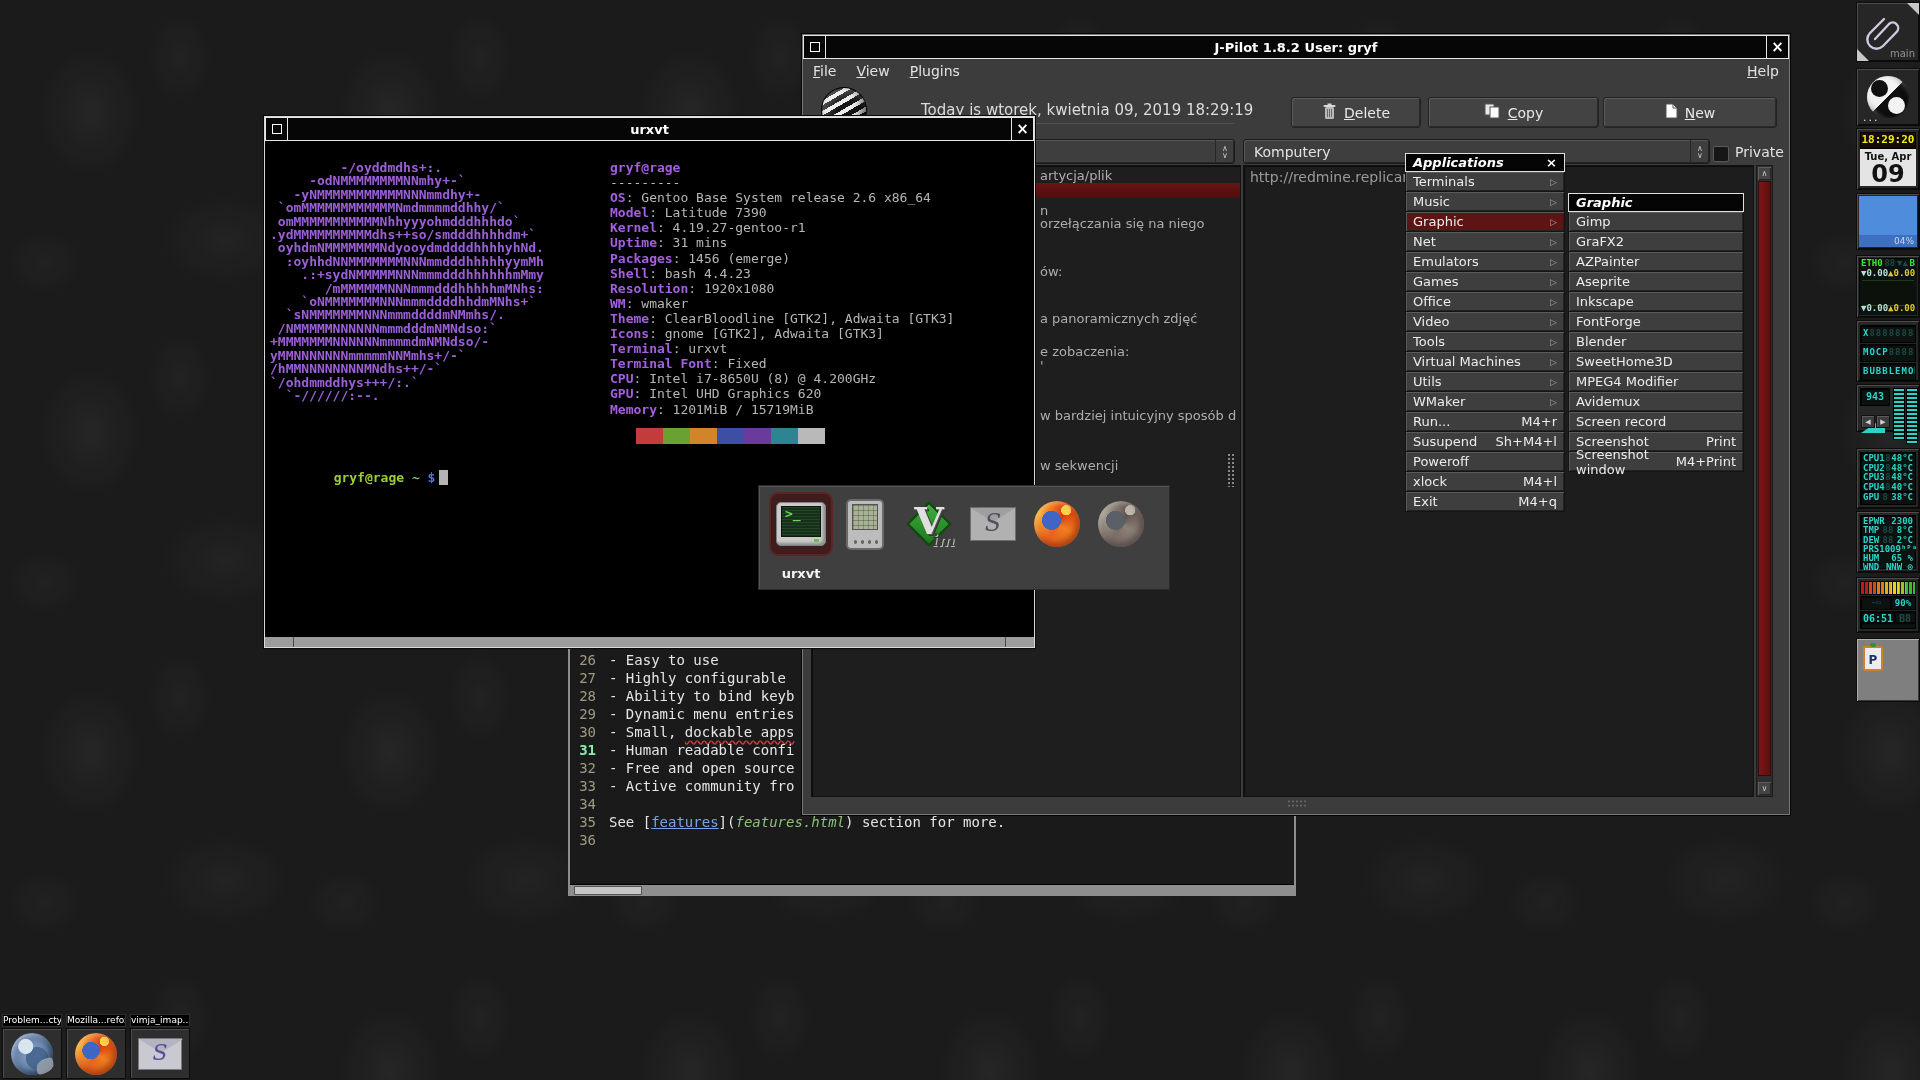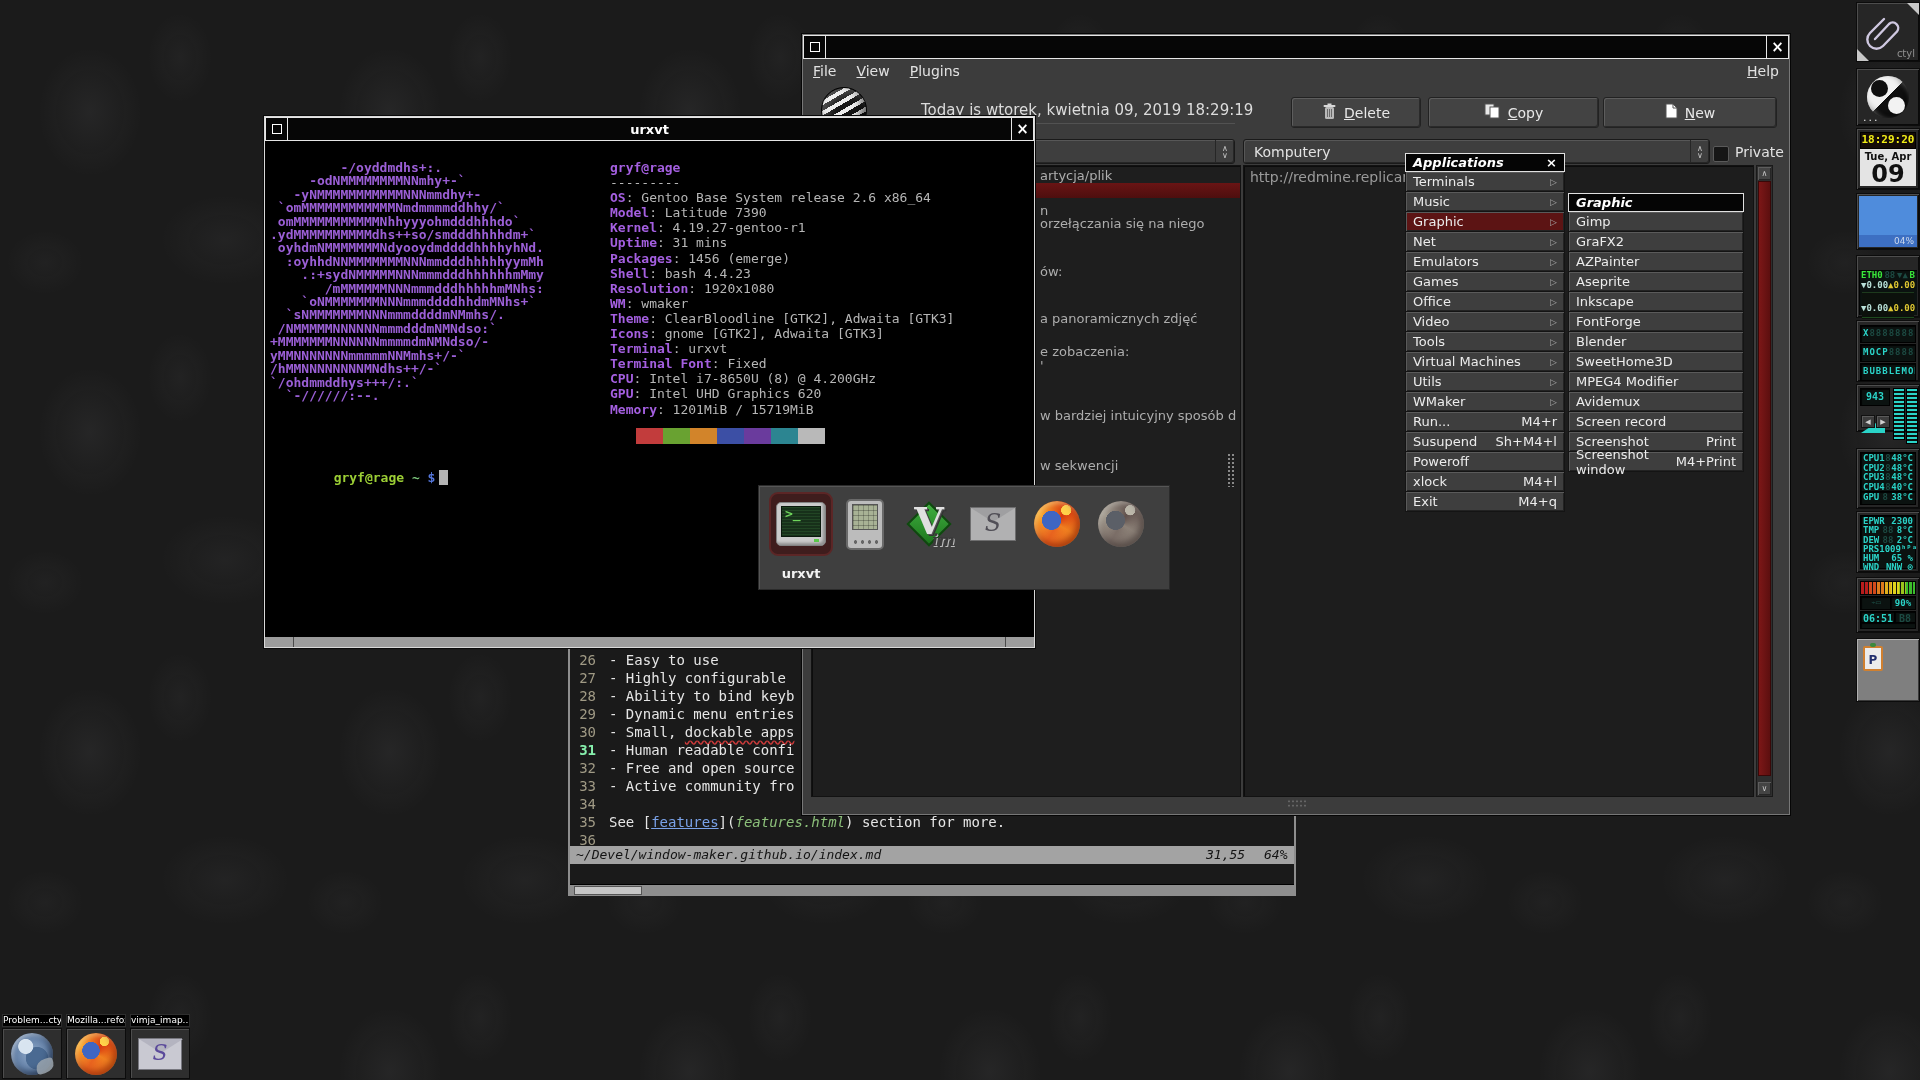--- a/index.html
+++ b/index.html
@@ -232,35 +232,31 @@
   .miniwin .icon-mail-icon{width:42px;height:30px;}
   .miniwin .icon-mail-icon .s{font-size:22px;}
 </style>
 </head>
 <body>
 
 <div id="screen">
 
   <div id="vim" class="abs">
     <div id="vim-lines"><div class="vl"><span class="vl-num">26</span><span class="vl-text"><span>- Easy to use</span></span></div><div class="vl"><span class="vl-num">27</span><span class="vl-text"><span>- Highly configurable</span></span></div><div class="vl"><span class="vl-num">28</span><span class="vl-text"><span>- Ability to bind keyb</span></span></div><div class="vl"><span class="vl-num">29</span><span class="vl-text"><span>- Dynamic menu entries</span></span></div><div class="vl"><span class="vl-num">30</span><span class="vl-text"><span>- Small, </span><span class="vt-spell">dockable apps</span></span></div><div class="vl"><span class="vl-num cur">31</span><span class="vl-text"><span>- Human readable confi</span></span></div><div class="vl"><span class="vl-num">32</span><span class="vl-text"><span>- Free and open source</span></span></div><div class="vl"><span class="vl-num">33</span><span class="vl-text"><span>- Active community fro</span></span></div><div class="vl"><span class="vl-num">34</span><span class="vl-text"></span></div><div class="vl"><span class="vl-num">35</span><span class="vl-text"><span>See [</span><span class="vt-link">features</span><span>](</span><span class="vt-url">features.html</span><span>) section for more.</span></span></div><div class="vl"><span class="vl-num">36</span><span class="vl-text"></span></div></div>
-    <div id="vim-status">
-      <span class="vs-file">~/Devel/window-maker.github.io/index.md</span>
-      <span class="vs-pos">31,55</span>
-      <span class="vs-pct">64%</span>
-    </div>
     <div id="vim-hscroll">
         <div class="thumb"></div>
       </div>
   </div>
 
   <div id="jpilot" class="abs">
     <div class="wm-titlebar">
       <div class="wm-tb-btn wm-tb-left">
           <div class="wm-mini-glyph"></div>
         </div>
+      <div class="wm-tb-title">J-Pilot 1.8.2 User: gryf</div>
       <div class="wm-tb-btn wm-tb-right">
           <span class="wm-x">×</span>
         </div>
     </div>
     <div id="jp-menubar">
         <span class="menu-item"><span style="text-decoration: underline;">F</span>ile</span>
         <span class="menu-item"><span style="text-decoration: underline;">V</span>iew</span>
         <span class="menu-item"><span style="text-decoration: underline;">P</span>lugins</span>
         <span id="jp-help"><span style="text-decoration: underline;">H</span>elp</span>
       </div>
@@ -539,39 +535,39 @@
         </div>
       </div>
   </div>
 
   <div class="dock-tile" id="dock-clip" style="top:2px;height:60px;">
     <div class="tri tri-tr"></div>
     <div class="tri tri-bl"></div>
     <svg width="44" height="40" style="position:absolute;left:8px;top:8px;">
       <path d="M 10 28 L 24 13 A 5.5 5.5 0 0 1 32 20.5 L 18 35 A 9 9 0 0 1 5 22 L 19 8" stroke="#cfc8e0" stroke-width="2.4" fill="none" stroke-linecap="round"></path>
     </svg>
-    <div class="clip-label">ctyl</div>
+    <div class="clip-label">main</div>
   </div>
   <div class="dock-tile" id="dock-ball" style="top:68px;height:58px;">
     <div class="ball"></div>
     <div class="dots">...</div>
   </div>
   <div class="dock-tile" id="dock-clock" style="top:128px;height:62px;">
     <div class="time">18:29:20</div>
     <div class="date">
       <div class="dow">Tue, Apr</div>
       <div class="day">09</div>
     </div>
   </div>
   <div class="dock-tile" id="dock-pager" style="top:193px;height:57px;">
     <div class="blue"></div>
     <div class="band">04%</div>
   </div>
   <div class="dock-tile" id="dock-net" style="top:255px;height:63px;">
-    <div class="dock-rows lcd-box" style="top:2px;bottom:2px;left:2px;right:2px;background:#0b1210;border:none;margin-top:12px;">
+    <div class="dock-rows lcd-box" style="top:2px;bottom:2px;left:2px;right:2px;background:#0b1210;border:none;">
       <div class="lcd-row" style="padding-top:1px;">
           <span class="lcd-green">ETH0</span>
           <span class="lcd-ghost">88</span>
           <span class="lcd-ghost">▼▲</span>
           <span class="lcd-green">B</span>
         </div>
       <div class="lcd-row">
           <span class="lcd-white" id="net-d1">▼0.00</span>
           <span class="lcd-yellow" id="net-u1">▲0.00</span>
         </div>

